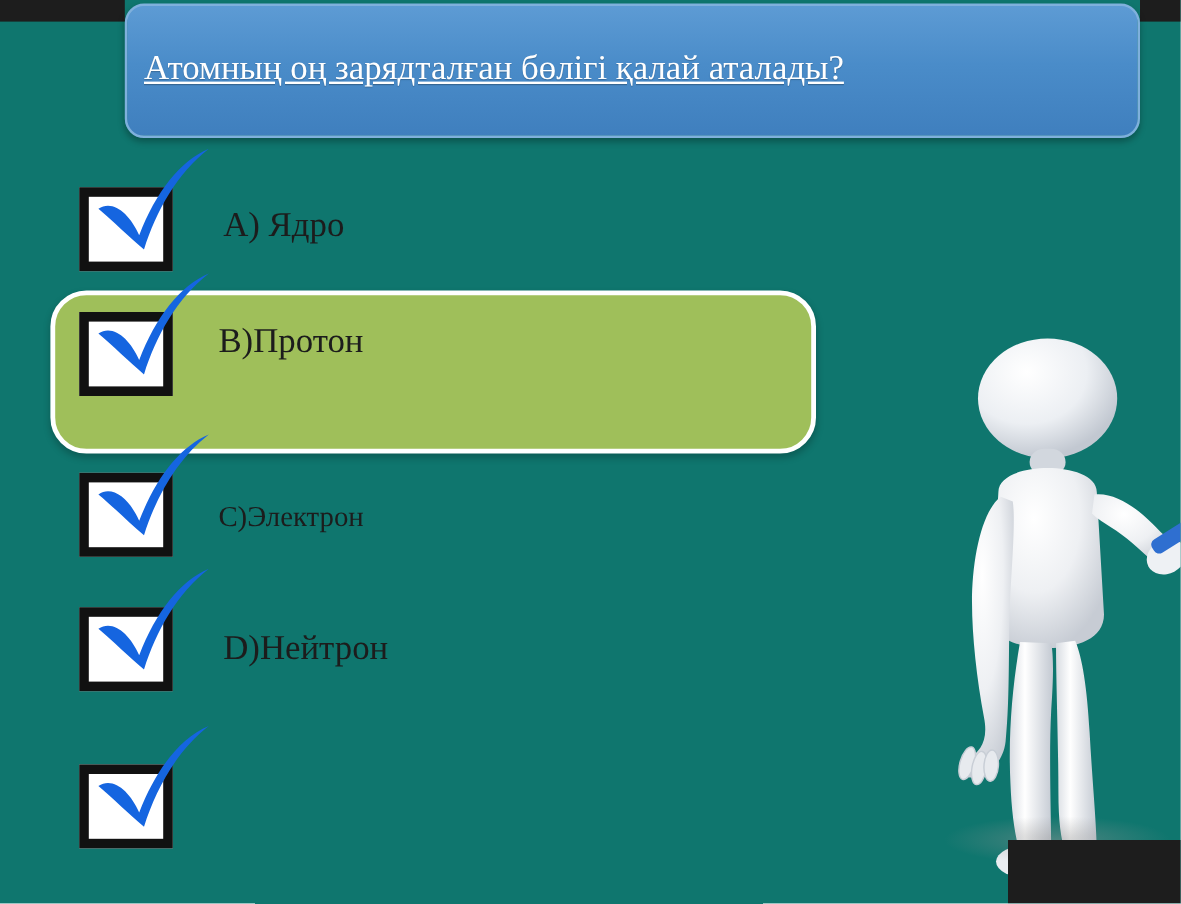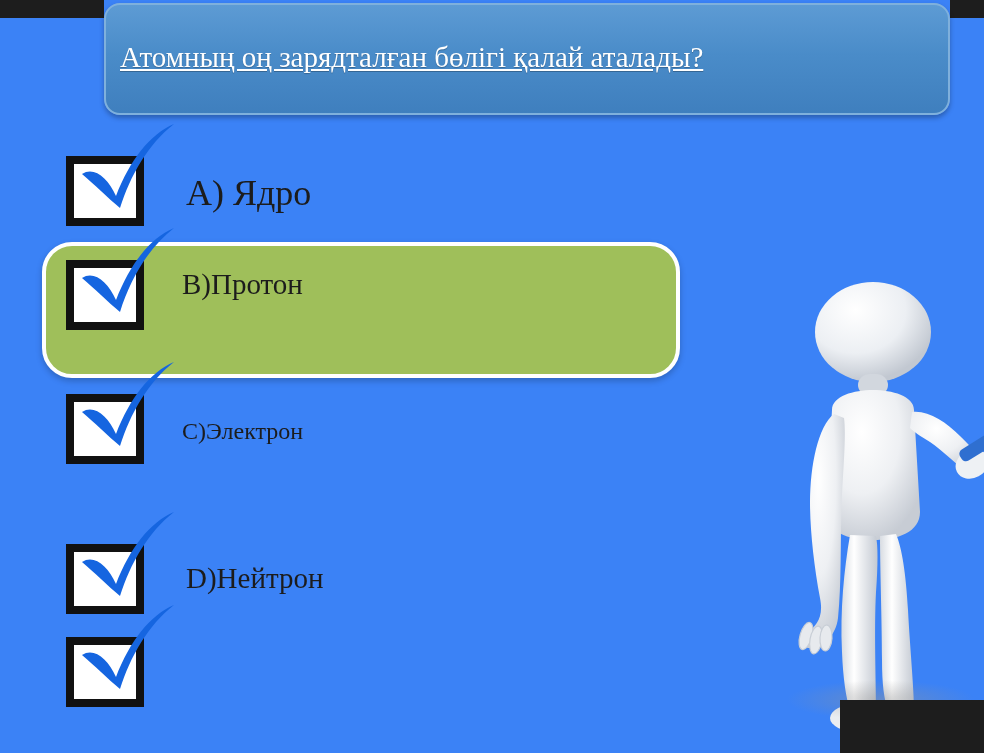--- a/index.html
+++ b/index.html
@@ -8,21 +8,21 @@
     background: #ffffff;
   }
   body {
     font-family: "Liberation Serif", serif;
   }
   #slide {
     position: relative;
     width: 984px;
     height: 753px;
     overflow: hidden;
-    background: #3b82f6;
+    background: #0f766e;
   }
   
   .top-strip-left {
     position: absolute;
     left: 0;
     top: 0;
     width: 104px;
     height: 18px;
     background: #1d1d1d;
   }
@@ -62,21 +62,21 @@
   
   .answer-row {
     position: absolute;
     left: 0;
     width: 700px;
     height: 100px;
   }
   .answer-row.r1 { top: 140px; }
   .answer-row.r2 { top: 238px; }
   .answer-row.r3 { top: 378px; }
-  .answer-row.r4 { top: 530px; }
+  .answer-row.r4 { top: 492px; }
   .answer-row.r5 { top: 625px; }
 
   
   .highlight-pill {
     position: absolute;
     left: 42px;
     top: 242px;
     width: 638px;
     height: 136px;
     border-radius: 30px;
@@ -111,21 +111,21 @@
   .r2 .tick { left: 64px; top: -12px; }
   .r3 .tick { left: 64px; top: -18px; }
   .r4 .tick { left: 64px; top: -20px; }
   .r5 .tick { left: 64px; top: -22px; }
 
   .answer-label {
     position: absolute;
     color: #1c1c1c;
     white-space: nowrap;
   }
-  .r1 .answer-label { left: 186px; top: 32px; font-size: 36px; }
+  .r1 .answer-label { left: 186px; top: 32px; font-size: 29px; }
   .r2 .answer-label { left: 182px; top: 30px; font-size: 29px; }
   .r3 .answer-label { left: 182px; top: 40px; font-size: 24px; }
   .r4 .answer-label { left: 186px; top: 32px; font-size: 29px; }
   .r5 .answer-label { left: 186px; top: 38px; font-size: 27px; }
 
   
   .figure {
     position: absolute;
     left: 770px;
     top: 280px;

